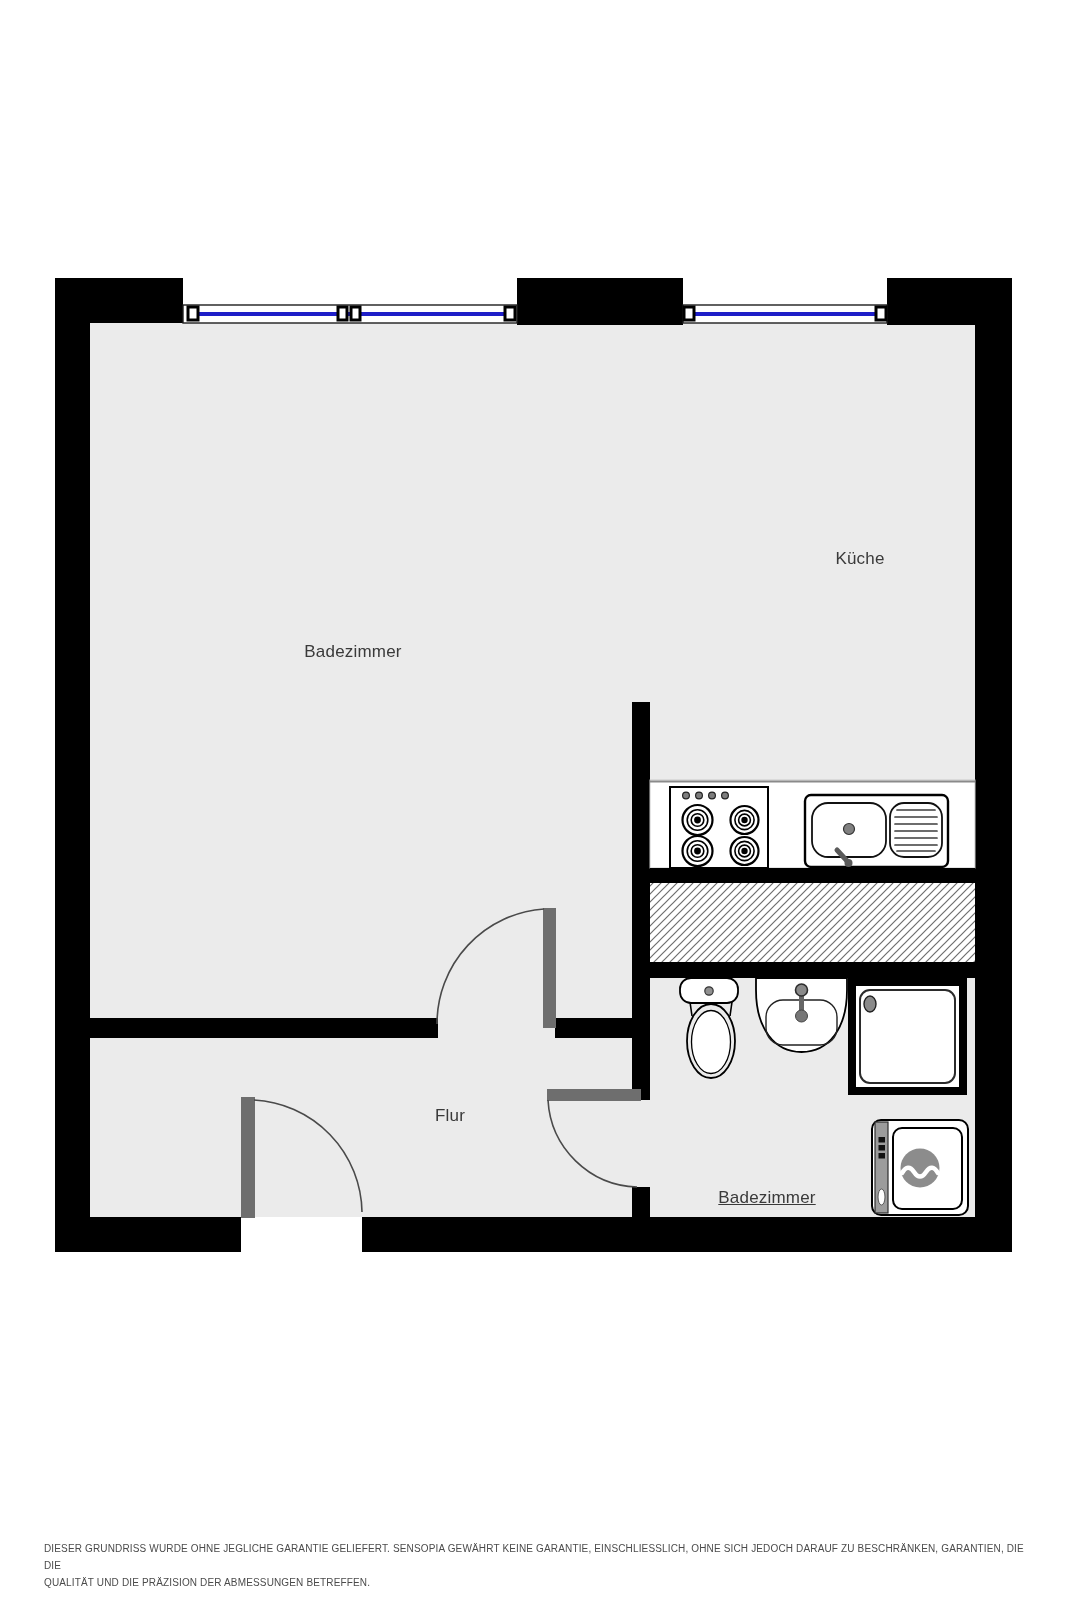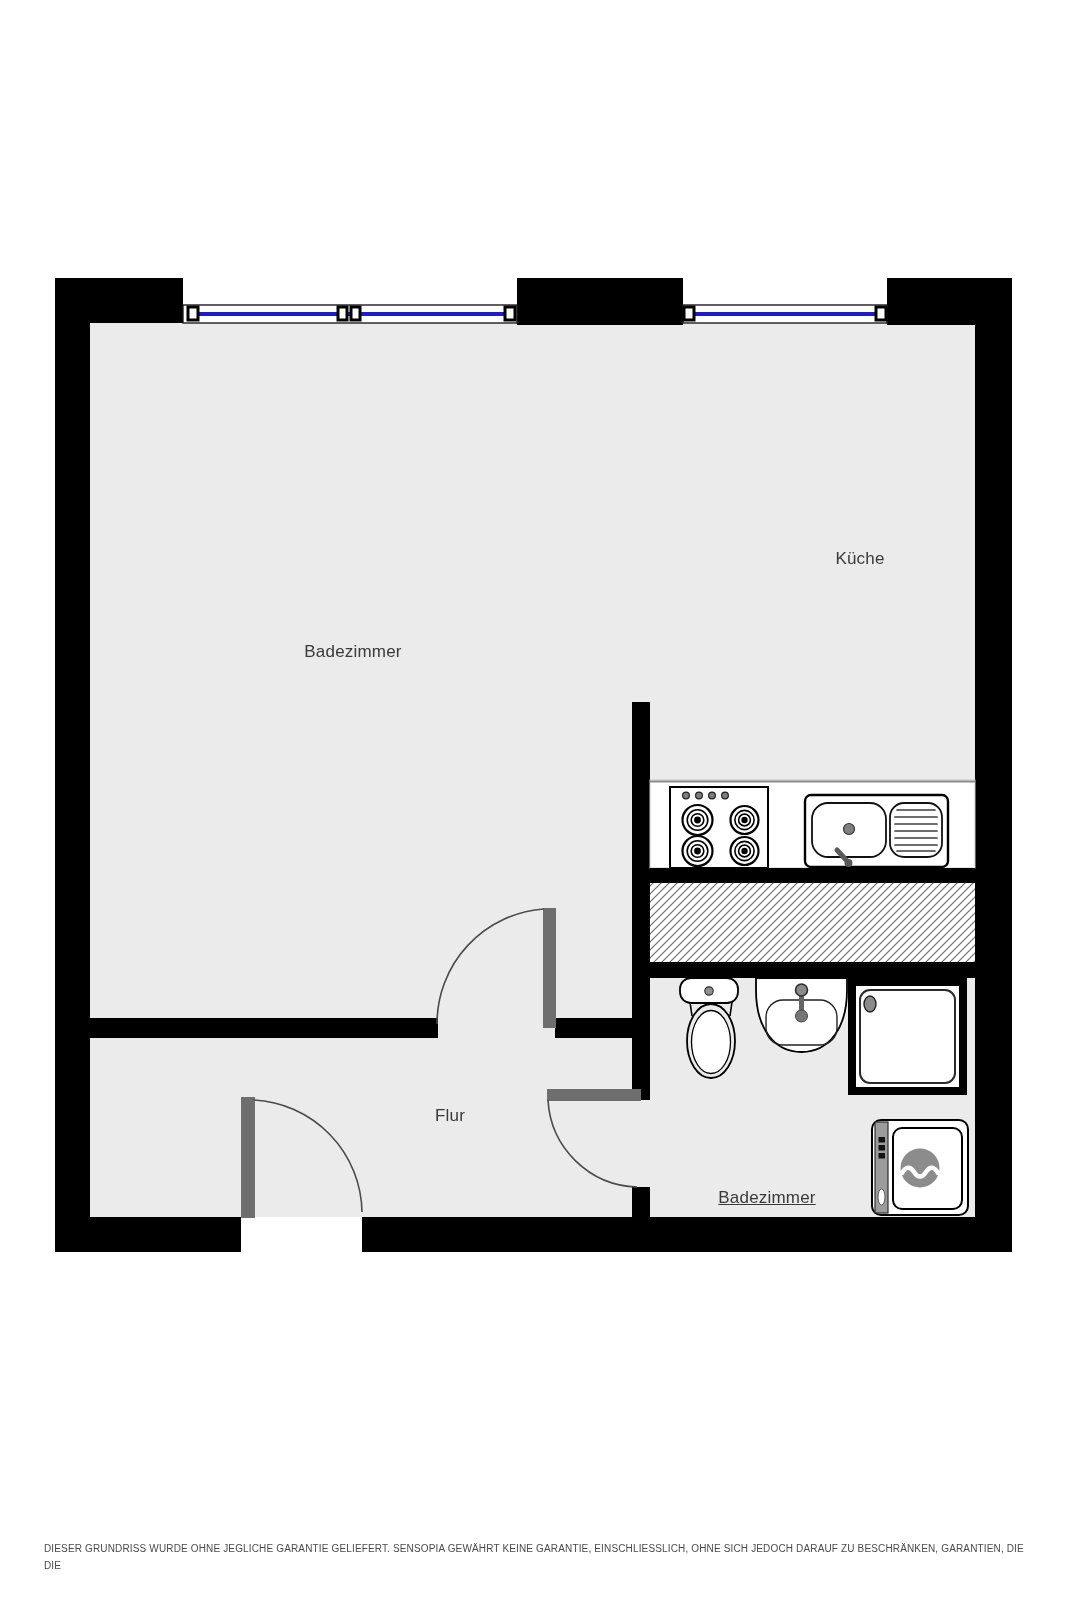--- a/index.html
+++ b/index.html
@@ -186,14 +186,15 @@
   </g>
 </svg>
 
   <div class="room-label" style="left:353px;top:652px;">Badezimmer</div>
   <div class="room-label" style="left:860px;top:559px;">Küche</div>
   <div class="room-label" style="left:450px;top:1116px;text-align:right;">Flur</div>
   <div class="room-label" style="left:767px;top:1198px;text-decoration:underline;">Badezimmer</div>
 
   <div class="disclaimer">
     <div>DIESER GRUNDRISS WURDE OHNE JEGLICHE GARANTIE GELIEFERT. SENSOPIA GEWÄHRT KEINE GARANTIE, EINSCHLIESSLICH, OHNE SICH JEDOCH DARAUF ZU BESCHRÄNKEN, GARANTIEN, DIE DIE</div>
+    <div>QUALITÄT UND DIE PRÄZISION DER ABMESSUNGEN BETREFFEN.</div>
   </div>
 </div>
 
 </body></html>

